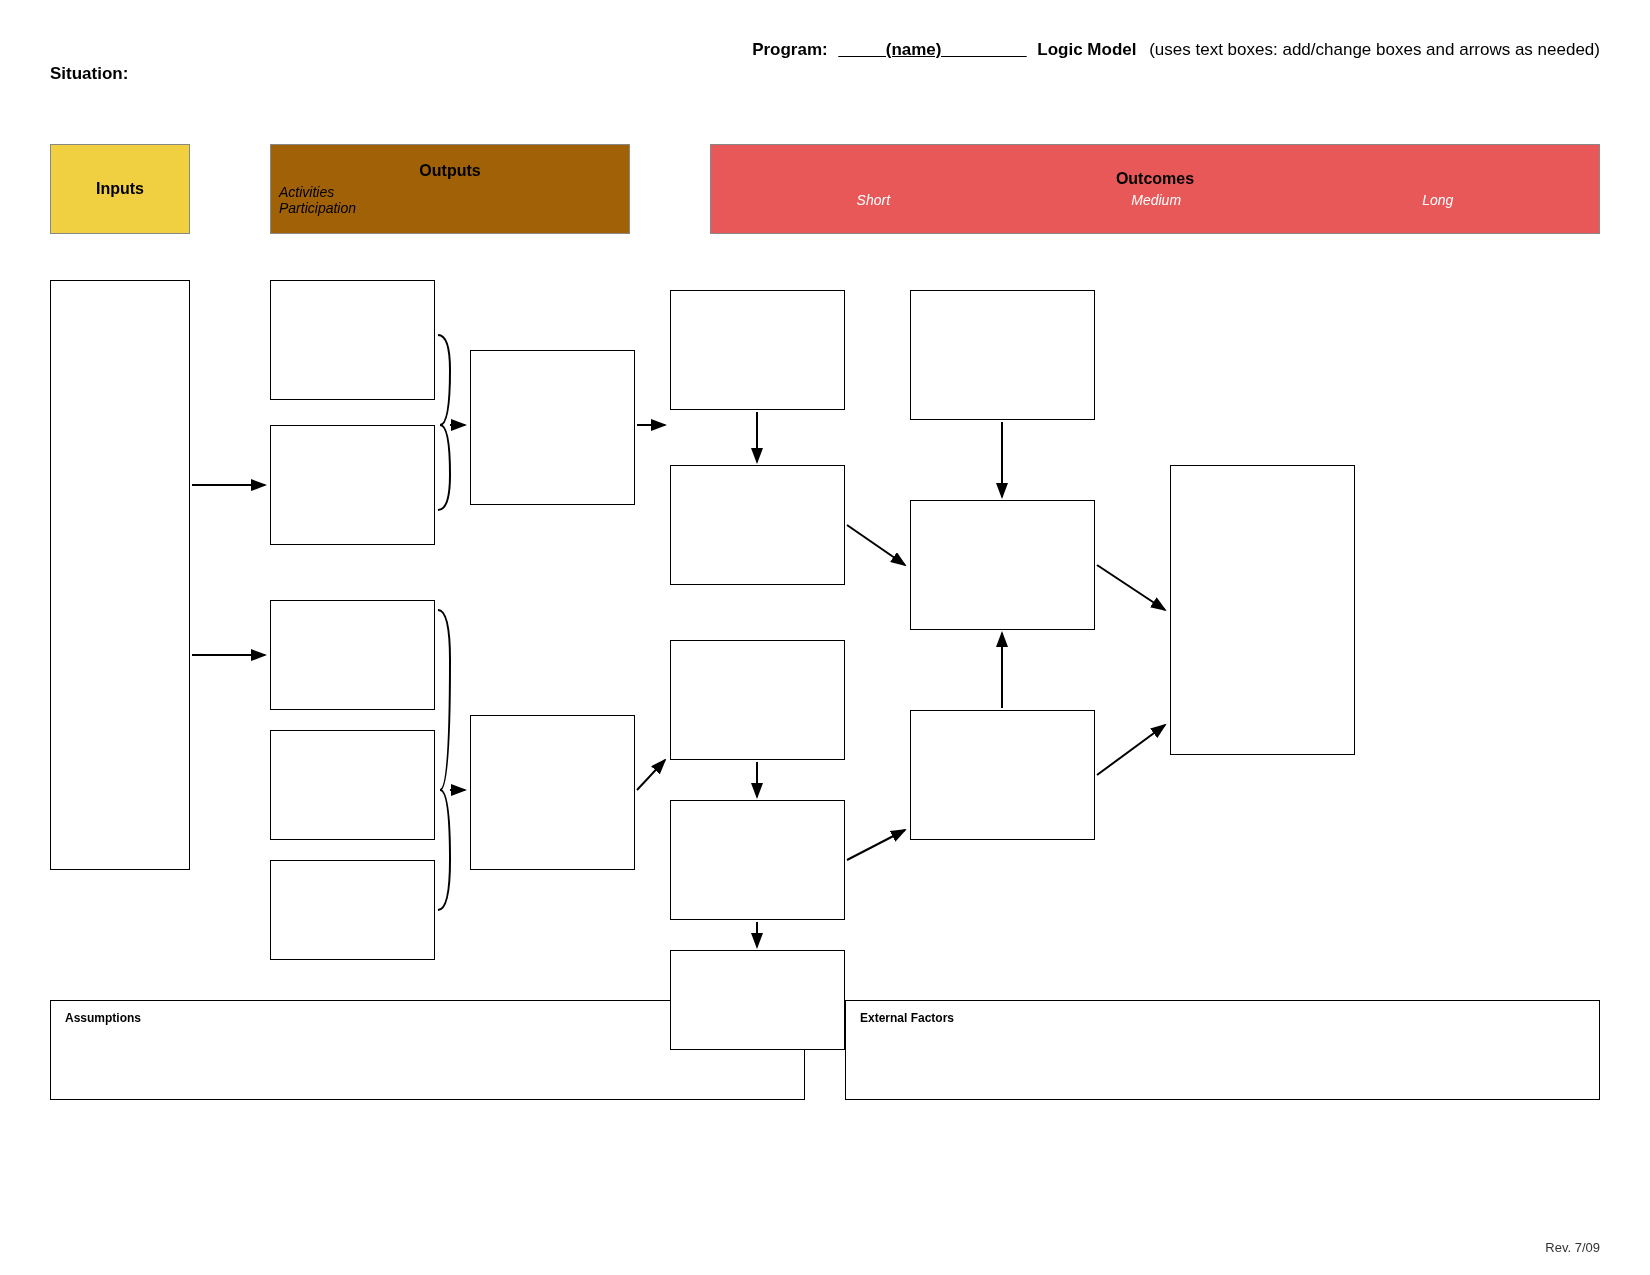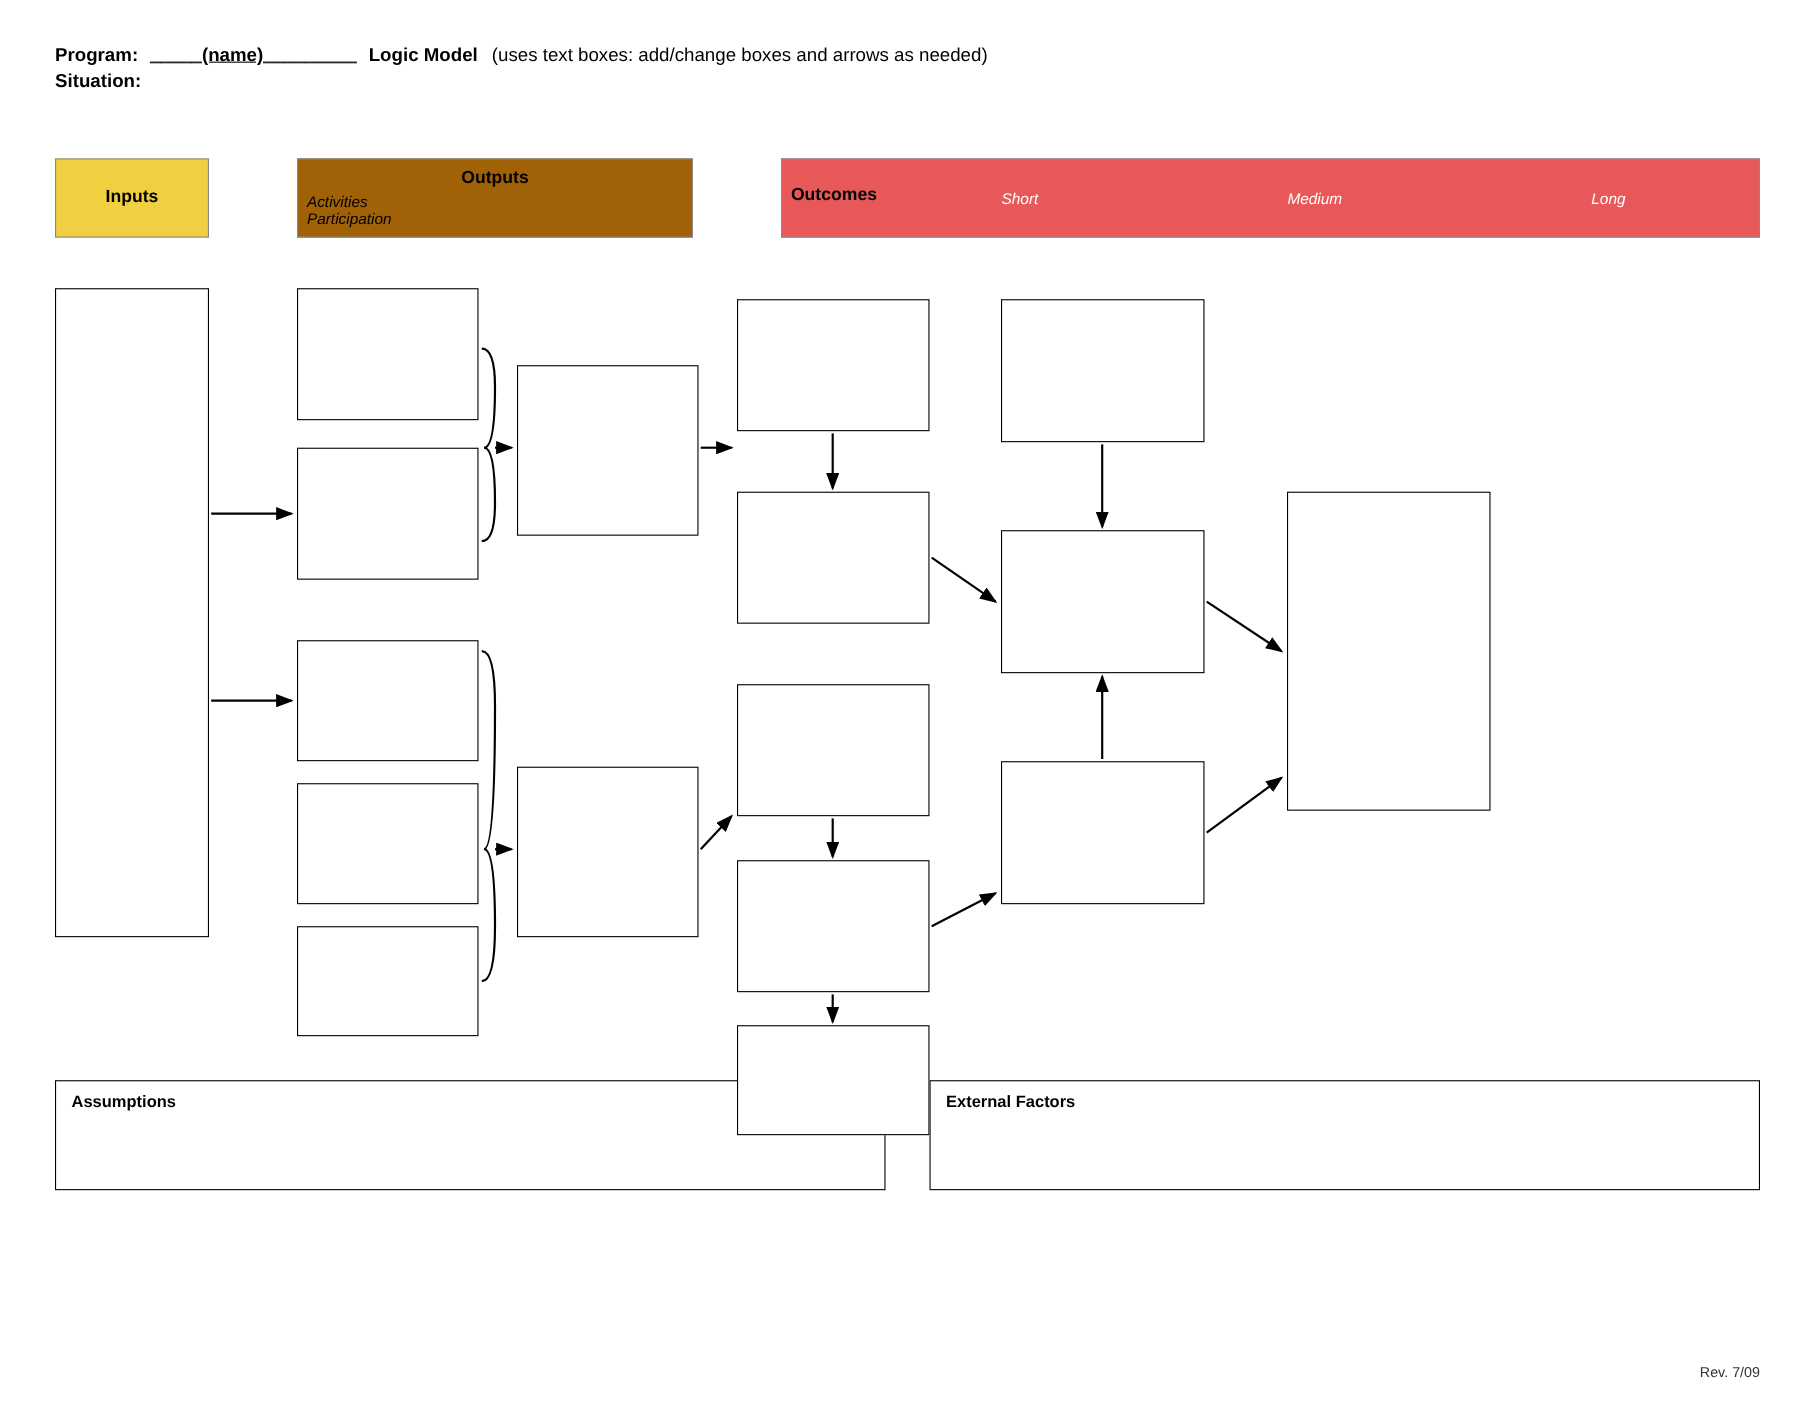--- a/index.html
+++ b/index.html
@@ -20,20 +20,21 @@
       position: relative;
     }
 
     
     .header {
       margin-bottom: 60px;
     }
     .header-line1 {
       font-size: 17px;
       margin-bottom: 4px;
+      text-align: right;
     }
     .header-line1 .label { font-weight: bold; }
     .header-line1 .name { font-weight: bold; text-decoration: underline; margin: 0 6px; }
     .header-line1 .logic { font-weight: bold; margin-right: 8px; }
     .header-line1 .note { font-weight: normal; }
     .header-line2 { font-size: 17px; font-weight: bold; }
 
     
     .col-headers {
       display: flex;
@@ -78,25 +79,25 @@
     }
     .hdr-outputs .subtitles span { font-style: italic; font-size: 14px; }
 
     .hdr-gap2 { width: 80px; flex-shrink: 0; }
 
     .hdr-outcomes {
       flex: 1;
       background: #e85858;
       border: 1.5px solid #888;
       display: flex;
-      flex-direction: row;
+      flex-direction: column;
       align-items: center;
       justify-content: space-between;
       font-size: 16px;
-      padding: 8px;
+      padding: 25px;
     }
     .hdr-outcomes .title { font-weight: bold; color: #000; margin-bottom: 4px; }
     .hdr-outcomes .subtitles {
       display: flex;
       width: 100%;
       justify-content: space-around;
     }
     .hdr-outcomes .subtitles span { font-style: italic; font-size: 14px; color: #ffffff; }
 
     
@@ -131,21 +132,21 @@
     }
 
     .bottom-box {
       flex: 1;
       border: 1.5px solid #000;
       padding: 10px 14px;
       min-height: 100px;
     }
     .bottom-box .bottom-title {
       font-weight: bold;
-      font-size: 15px;
+      font-size: 12px;
       margin-bottom: 8px;
     }
 
     .rev {
       position: absolute;
       bottom: 20px;
       right: 50px;
       font-size: 13px;
       color: #333;
     }

